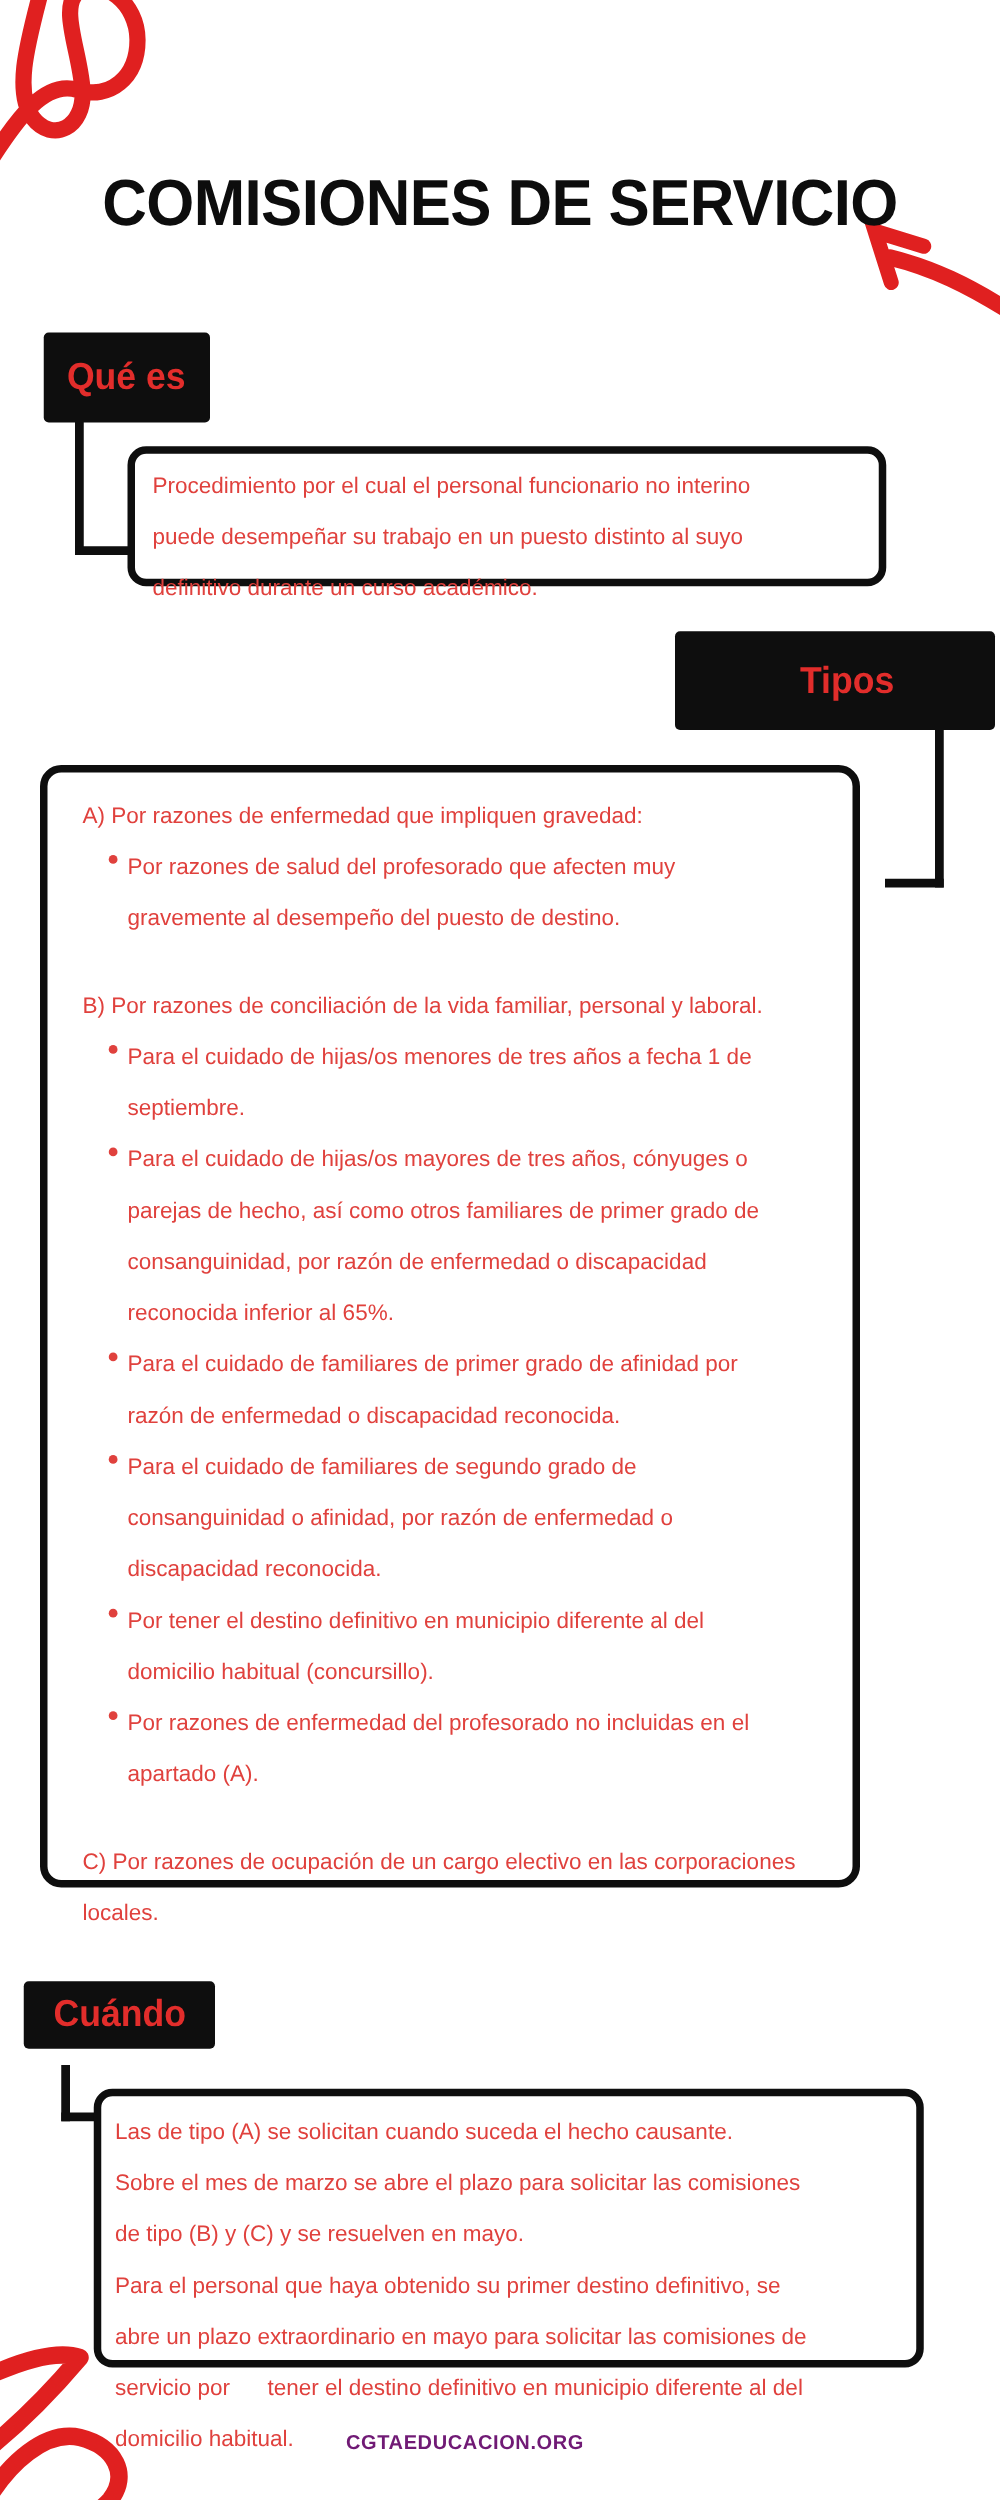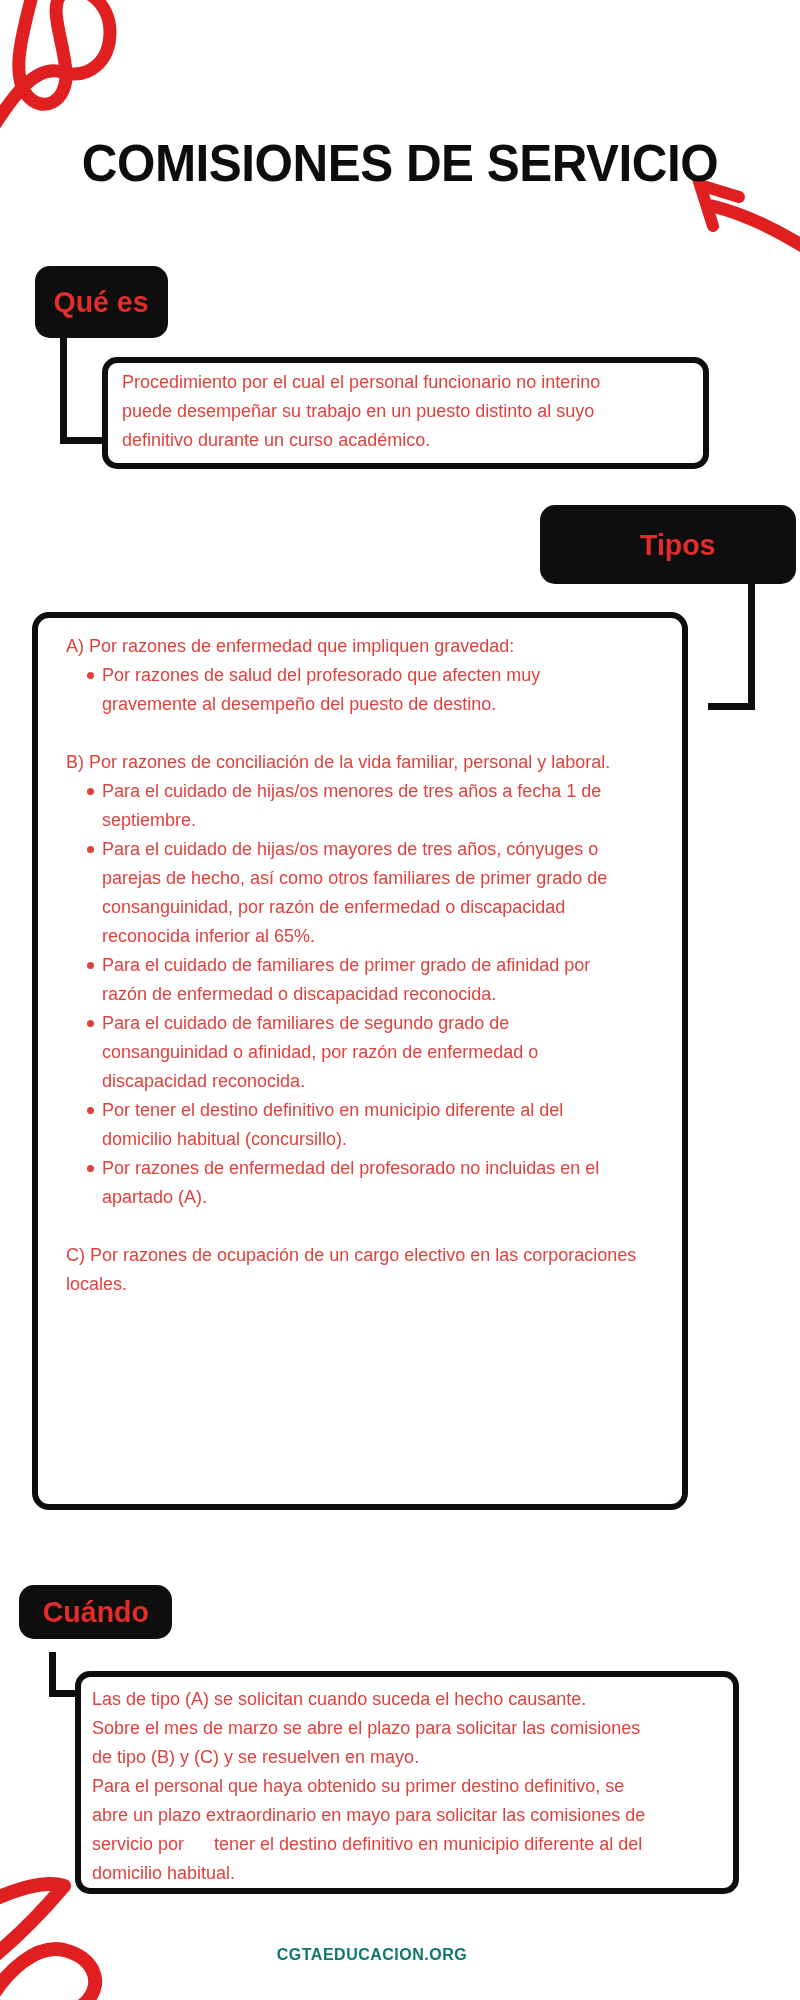--- a/index.html
+++ b/index.html
@@ -10,58 +10,58 @@
   }
   
   .title{
     position:absolute;left:0;top:96px;width:800px;text-align:center;
     font-size:52px;font-weight:700;letter-spacing:-0.5px;color:#0d0d0d;
     transform:scaleX(0.95);transform-origin:400px 0;white-space:nowrap;
     line-height:64px;
   }
   
   .badge{
-    position:absolute;background:#0e0e0e;border-radius:15px;
+    position:absolute;background:#0e0e0e;border-radius:4px;
     display:flex;align-items:center;justify-content:center;
     color:#e22d2b;font-weight:700;font-size:30px;letter-spacing:0;
   }
   .badge span{transform:scaleX(0.95);}
   #badge-que-es{left:35px;top:266px;width:133px;height:72px;}
   #badge-tipos{left:540px;top:505px;width:236px;height:79px;padding-left:20px;}
   #badge-cuando{left:19px;top:1585px;width:153px;height:54px;}
   
   .conn{position:absolute;background:#0e0e0e;}
   #conn1-v{left:60px;top:336px;width:7px;height:108px;}
   #conn1-h{left:60px;top:437px;width:56px;height:7px;}
   #conn2-v{left:748px;top:580px;width:7px;height:130px;}
   #conn2-h{left:708px;top:703px;width:47px;height:7px;}
   #conn3-v{left:49px;top:1652px;width:7px;height:45px;}
   #conn3-h{left:49px;top:1690px;width:48px;height:7px;}
   
   .box{
     position:absolute;background:#ffffff;border:6px solid #0e0e0e;
     border-radius:15px;box-sizing:border-box;color:#e0413d;
-    font-size:18px;line-height:29px;
+    font-size:18px;line-height:41px;
   }
   .box p{margin:0;white-space:pre-wrap;}
   #box-what{left:102px;top:357px;width:607px;height:112px;padding:5px 12px 0 14px;}
   #box-types{left:32px;top:612px;width:656px;height:898px;padding:14px 8px 0 28px;border-radius:17px;}
   #box-when{left:75px;top:1671px;width:664px;height:223px;padding:8px 8px 0 11px;}
   
   #box-types ul{list-style:none;margin:0;padding:0 0 0 36px;}
   #box-types li{position:relative;white-space:pre-wrap;}
   #box-types li::before{
     content:"";position:absolute;left:-15px;top:11px;width:7px;height:7px;
     border-radius:50%;background:#e0413d;
   }
   .gap{margin-top:29px !important;}
   
   .footer{
     position:absolute;left:0;top:1946px;width:744px;text-align:center;
-    color:#0f766e;font-size:16px;font-weight:700;letter-spacing:0.5px;
+    color:#701a75;font-size:16px;font-weight:700;letter-spacing:0.5px;
   }
   
   .doodle{position:absolute;}
   #doodle-loop{left:0;top:0;}
   #doodle-arrow{left:660px;top:165px;}
   #doodle-scribble{left:0;top:1868px;}
 </style>
 </head>
 <body>
 

